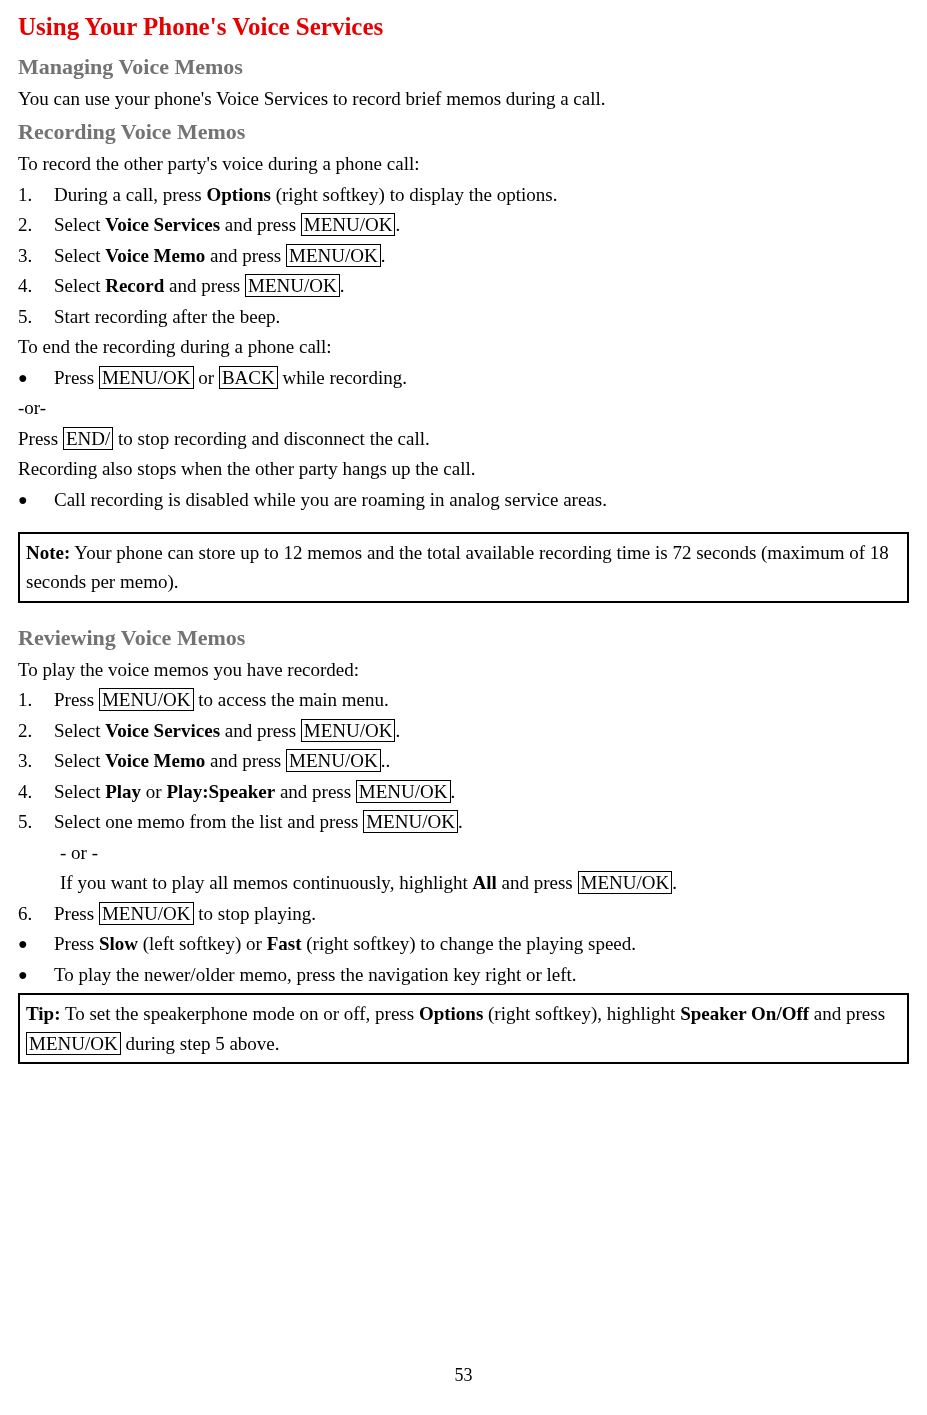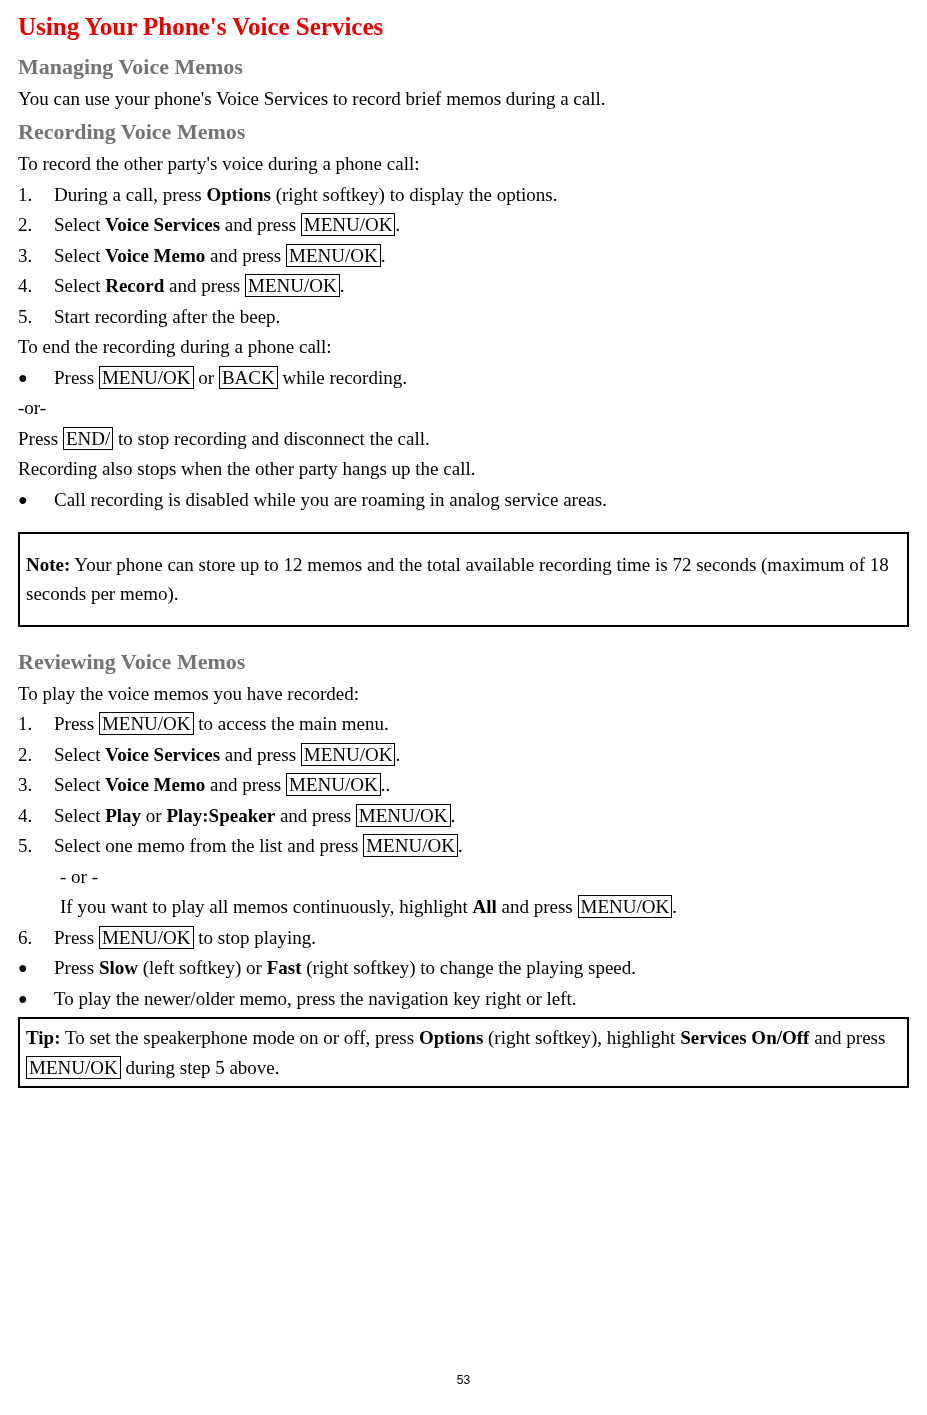--- a/index.html
+++ b/index.html
@@ -60,38 +60,38 @@
       margin-bottom: 2px;
     }
     .bold { font-weight: bold; }
     .boxed {
       border: 1px solid #000;
       padding: 0 2px;
       text-align: right;
     }
     .note-box {
       border: 2.5px solid #000;
-      padding: 16px 6px;
+      padding: 4px 6px;
       margin: 18px 0 4px 0;
       line-height: 1.55;
     }
     .tip-box {
       border: 2px solid #000;
       padding: 4px 6px;
       margin: 4px 0;
       line-height: 1.55;
     }
     .page-num {
       position: absolute;
       bottom: 26px;
       left: 0;
       right: 0;
       text-align: center;
-      font-family: Liberation Sans, sans-serif;
-      font-size: 12px;
+      font-family: Liberation Serif, serif;
+      font-size: 18px;
     }
   </style>
 </head>
 <body>
 
 <div class="h1">Using Your Phone's Voice Services</div>
 
 <div class="h2">Managing Voice Memos</div>
 <div class="para">You can use your phone's Voice Services to record brief memos during a call.</div>
 
@@ -172,16 +172,16 @@
 <div class="bullet-item">
   <div class="bullet-dot">●</div>
   <div class="bullet-content"><span>Press </span><span class="bold">Slow</span><span> (left softkey) or </span><span class="bold">Fast</span><span> (right softkey) to change the playing speed.</span></div>
 </div>
 <div class="bullet-item">
   <div class="bullet-dot">●</div>
   <div class="bullet-content">To play the newer/older memo, press the navigation key right or left.</div>
 </div>
 
 <div class="tip-box">
-  <span class="bold">Tip:</span><span> To set the speakerphone mode on or off, press </span><span class="bold">Options</span><span> (right softkey), highlight </span><span class="bold">Services On/Off</span><span> and press </span><span class="boxed">MENU/OK</span><span> during step 5 above.</span>
+  <span class="bold">Tip:</span><span> To set the speakerphone mode on or off, press </span><span class="bold">Options</span><span> (right softkey), highlight </span><span class="bold">Speaker On/Off</span><span> and press </span><span class="boxed">MENU/OK</span><span> during step 5 above.</span>
 </div>
 
 <div class="page-num">53</div>
 
 </body></html>

